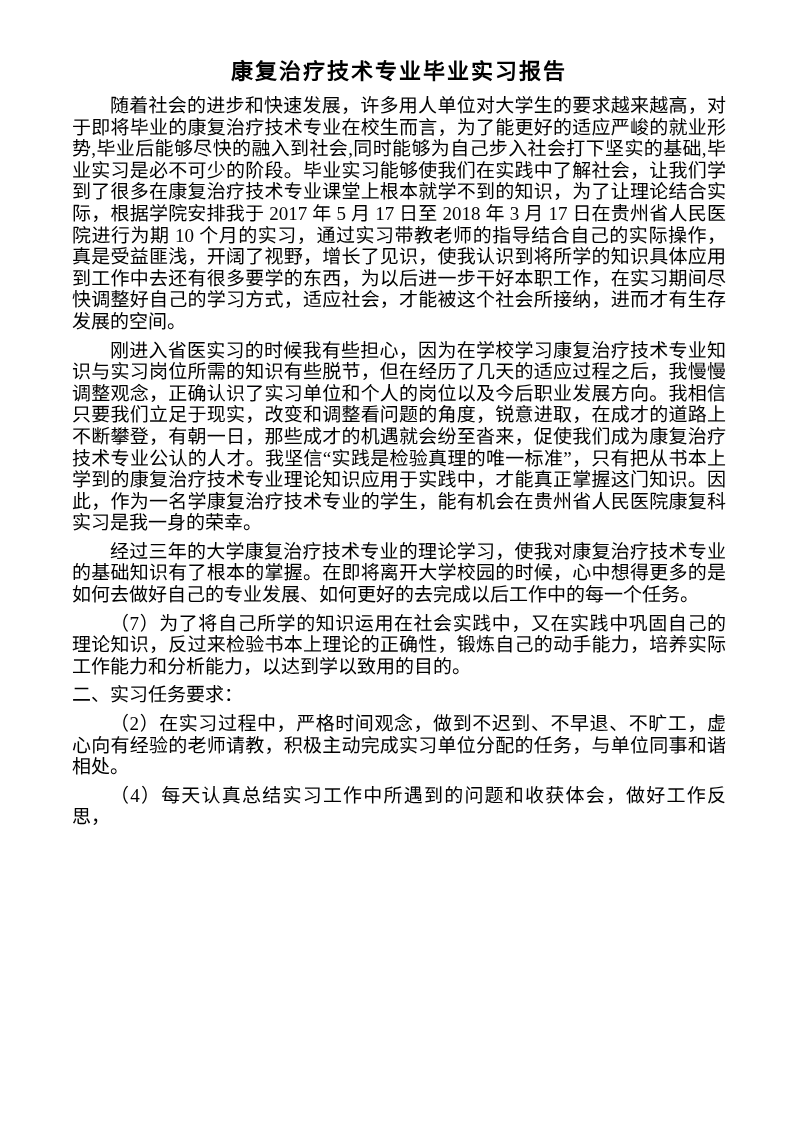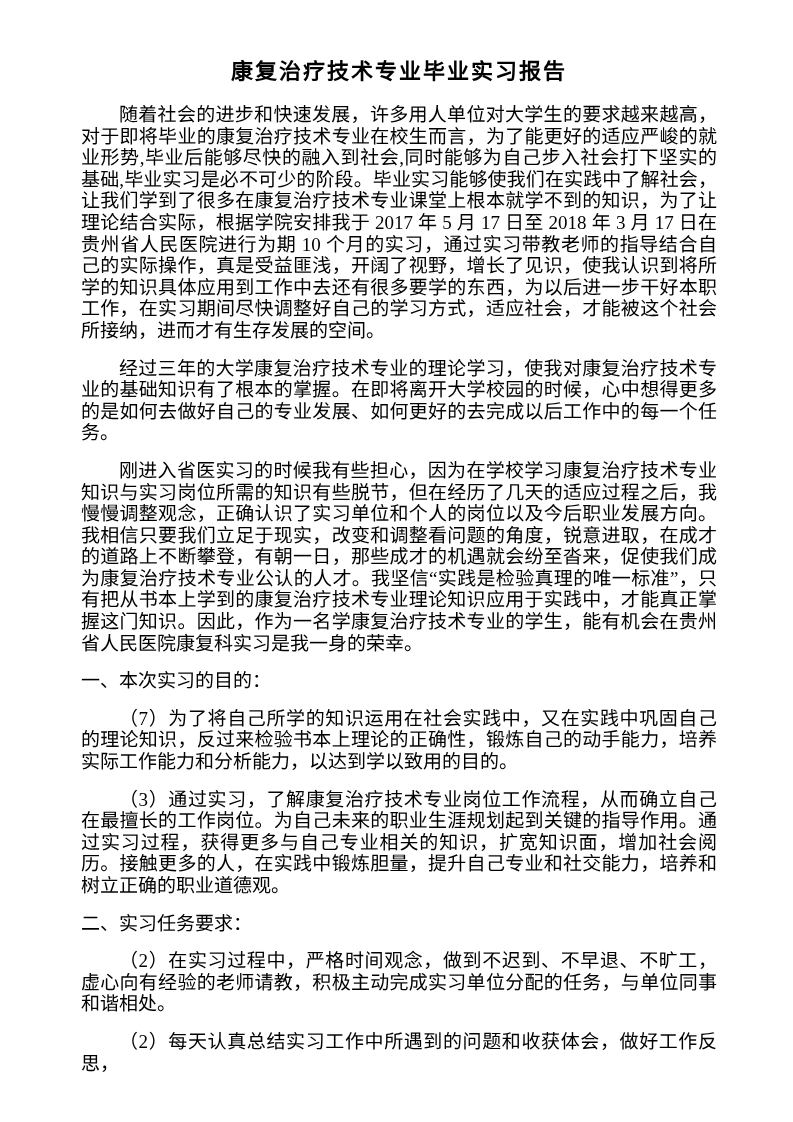--- a/index.html
+++ b/index.html
@@ -23,21 +23,21 @@
   }
   .doc-title {
     margin: 0 0 5px 0;
     font-size: 22px;
     font-weight: 700;
     line-height: 32px;
     text-align: center;
     letter-spacing: 2px;
   }
   .doc-body p {
-    margin: 16px;
+    margin: 7px;
     font-size: 19px;
     line-height: 21.6px;
     text-align: justify;
     text-justify: inter-ideograph;
     word-break: break-all;
   }
   .doc-body p.indent {
     text-indent: 2em;
   }
   .doc-body p.heading {
@@ -45,22 +45,20 @@
   }
 </style>
 </head>
 <body>
 
 <div class="page">
   <h1 class="doc-title">康复治疗技术专业毕业实习报告</h1>
 
   <div class="doc-body">
     <p class="indent">随着社会的进步和快速发展，许多用人单位对大学生的要求越来越高，对于即将毕业的康复治疗技术专业在校生而言，为了能更好的适应严峻的就业形势,毕业后能够尽快的融入到社会,同时能够为自己步入社会打下坚实的基础,毕业实习是必不可少的阶段。毕业实习能够使我们在实践中了解社会，让我们学到了很多在康复治疗技术专业课堂上根本就学不到的知识，为了让理论结合实际，根据学院安排我于 2017 年 5 月 17 日至 2018 年 3 月 17 日在贵州省人民医院进行为期 10 个月的实习，通过实习带教老师的指导结合自己的实际操作，真是受益匪浅，开阔了视野，增长了见识，使我认识到将所学的知识具体应用到工作中去还有很多要学的东西，为以后进一步干好本职工作，在实习期间尽快调整好自己的学习方式，适应社会，才能被这个社会所接纳，进而才有生存发展的空间。</p>
+    <p class="indent">刚进入省医实习的时候我有些担心，因为在学校学习康复治疗技术专业知识与实习岗位所需的知识有些脱节，但在经历了几天的适应过程之后，我慢慢调整观念，正确认识了实习单位和个人的岗位以及今后职业发展方向。我相信只要我们立足于现实，改变和调整看问题的角度，锐意进取，在成才的道路上不断攀登，有朝一日，那些成才的机遇就会纷至沓来，促使我们成为康复治疗技术专业公认的人才。我坚信“实践是检验真理的唯一标准”，只有把从书本上学到的康复治疗技术专业理论知识应用于实践中，才能真正掌握这门知识。因此，作为一名学康复治疗技术专业的学生，能有机会在贵州省人民医院康复科实习是我一身的荣幸。</p>
     <p class="indent">经过三年的大学康复治疗技术专业的理论学习，使我对康复治疗技术专业的基础知识有了根本的掌握。在即将离开大学校园的时候，心中想得更多的是如何去做好自己的专业发展、如何更好的去完成以后工作中的每一个任务。</p>
-    <p class="indent">刚进入省医实习的时候我有些担心，因为在学校学习康复治疗技术专业知识与实习岗位所需的知识有些脱节，但在经历了几天的适应过程之后，我慢慢调整观念，正确认识了实习单位和个人的岗位以及今后职业发展方向。我相信只要我们立足于现实，改变和调整看问题的角度，锐意进取，在成才的道路上不断攀登，有朝一日，那些成才的机遇就会纷至沓来，促使我们成为康复治疗技术专业公认的人才。我坚信“实践是检验真理的唯一标准”，只有把从书本上学到的康复治疗技术专业理论知识应用于实践中，才能真正掌握这门知识。因此，作为一名学康复治疗技术专业的学生，能有机会在贵州省人民医院康复科实习是我一身的荣幸。</p>
-    <p class="heading">一、本次实习的目的：</p>
     <p class="indent">（7）为了将自己所学的知识运用在社会实践中，又在实践中巩固自己的理论知识，反过来检验书本上理论的正确性，锻炼自己的动手能力，培养实际工作能力和分析能力，以达到学以致用的目的。</p>
-    <p class="indent">（3）通过实习，了解康复治疗技术专业岗位工作流程，从而确立自己在最擅长的工作岗位。为自己未来的职业生涯规划起到关键的指导作用。通过实习过程，获得更多与自己专业相关的知识，扩宽知识面，增加社会阅历。接触更多的人，在实践中锻炼胆量，提升自己专业和社交能力，培养和树立正确的职业道德观。</p>
     <p class="heading">二、实习任务要求：</p>
     <p class="indent">（2）在实习过程中，严格时间观念，做到不迟到、不早退、不旷工，虚心向有经验的老师请教，积极主动完成实习单位分配的任务，与单位同事和谐相处。</p>
-    <p class="indent">（2）每天认真总结实习工作中所遇到的问题和收获体会，做好工作反思，</p>
+    <p class="indent">（4）每天认真总结实习工作中所遇到的问题和收获体会，做好工作反思，</p>
   </div>
 </div>
 
 </body></html>

